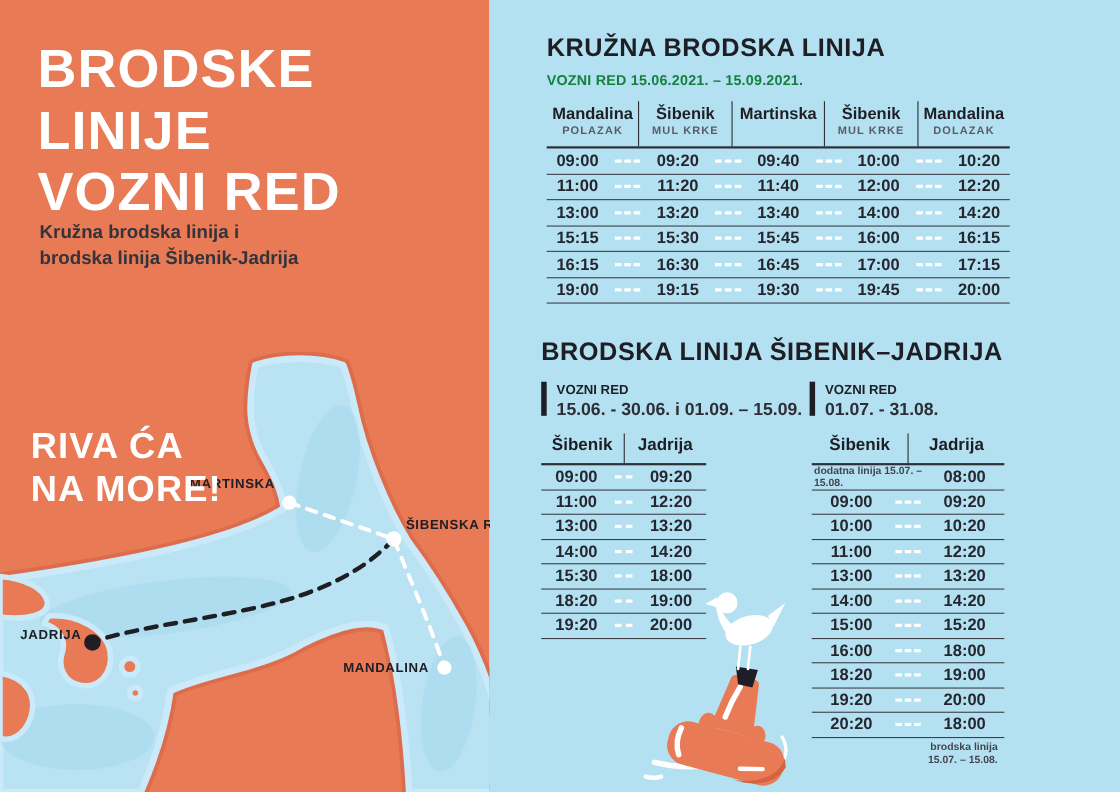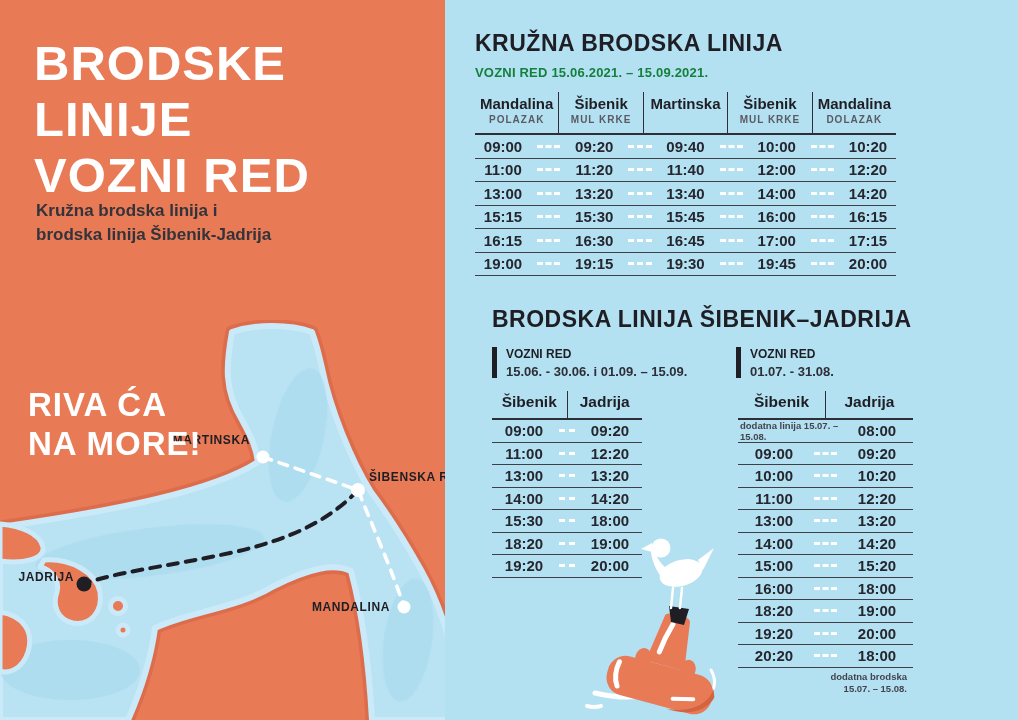--- a/index.html
+++ b/index.html
@@ -15,21 +15,21 @@
   .sub-title  { position:absolute; left:36px; top:199px; font-size:17px; font-weight:700;
                 color:#33333B; line-height:1.42; z-index:3; }
   .slogan     { position:absolute; left:28px; top:386px; font-size:33px; font-weight:800;
                 color:#fff; line-height:1.18; letter-spacing:1px; z-index:3; }
   .map-svg    { position:absolute; left:0; top:320px; width:505px; height:400px; z-index:1; }
   .mlab { font-size:12px; font-weight:800; fill:#1E1E24; letter-spacing:0.6px; }
 
   
   .right-panel { position:relative; flex:1; background:#B3E1F1; overflow:hidden; }
 
-  .section-1 { position:absolute; left:30px; top:30px; width:421px; }
+  .section-1 { position:absolute; left:52px; top:30px; width:421px; }
   .section-2 { position:absolute; left:47px; top:306px; width:421px; }
   h1.sec-title { font-size:23px; font-weight:800; color:#1E1E24; letter-spacing:0.5px; }
   .sec-sub { margin-top:8px; font-size:13px; font-weight:700; color:#15803d; letter-spacing:0.2px; }
 
   
   .t1 { margin-top:12px; }
   .t1-head { display:flex; border-bottom:2px solid #2E2E36; }
   .t1-head .col { flex:1; text-align:center; padding:3px 0 8px; }
   .t1-head .col:not(:last-child) { border-right:1.5px solid #2E2E36; }
   .col .nm { display:block; font-size:15px; font-weight:800; color:#1E1E24; }
@@ -38,21 +38,21 @@
   .time { width:56px; text-align:center; font-size:15px; font-weight:800; color:#26262E; }
   .dash { flex:1; height:0; border-top:3px dashed #fff; margin:0 6px; }
 
   
   .periods { display:flex; margin-top:14px; }
   .periods .pL { width:244px; }
   .periods .pR { flex:1; }
   .period { display:flex; }
   .pbar { width:5px; height:31px; background:#1E1E24; margin-right:9px; }
   .ptxt .pl { font-size:12px; font-weight:800; color:#1E1E24; }
-  .ptxt .pd { font-size:13px; font-weight:700; color:#2E2E36; margin-top:3px; }
+  .ptxt .pd { font-size:16px; font-weight:700; color:#2E2E36; margin-top:3px; }
 
   .tables { display:flex; margin-top:12px; }
   .tblL { width:150px; }
   .tblR { width:175px; margin-left:auto; }
   .shead { display:flex; align-items:center; border-bottom:2px solid #2E2E36; }
   .shead .c { flex:1; text-align:center; font-size:15.5px; font-weight:800; color:#1E1E24; padding:2px 0 7px; }
   .shead .c:first-child { border-right:1.5px solid #2E2E36; }
   .trow2 { display:flex; align-items:center; height:22.5px; border-bottom:1.5px solid #3F3F48; }
   .tblL .time { width:64px; font-size:15px; }
   .tblL .dash { margin:0 3px; }
@@ -340,21 +340,21 @@
                 <span class="time">19:20</span>
                 <i class="dash"></i>
                 <span class="time">20:00</span>
               </div>
               <div class="trow2">
                 <span class="time">20:20</span>
                 <i class="dash"></i>
                 <span class="time">18:00</span>
               </div>
               <div class="row-note">
-                <div>dodatna brodska</div>
+                <div>brodska linija</div>
                 <div>15.07. – 15.08.</div>
               </div>
             </div>
         </div>
       </div>
     </div>
 
     <svg class="buoy-svg" viewBox="0 0 150 195">
       <g stroke="#FFFFFF" fill="none" stroke-linecap="round">
         <path d="M18,165 Q46,172 74,167" stroke-width="5"></path>

